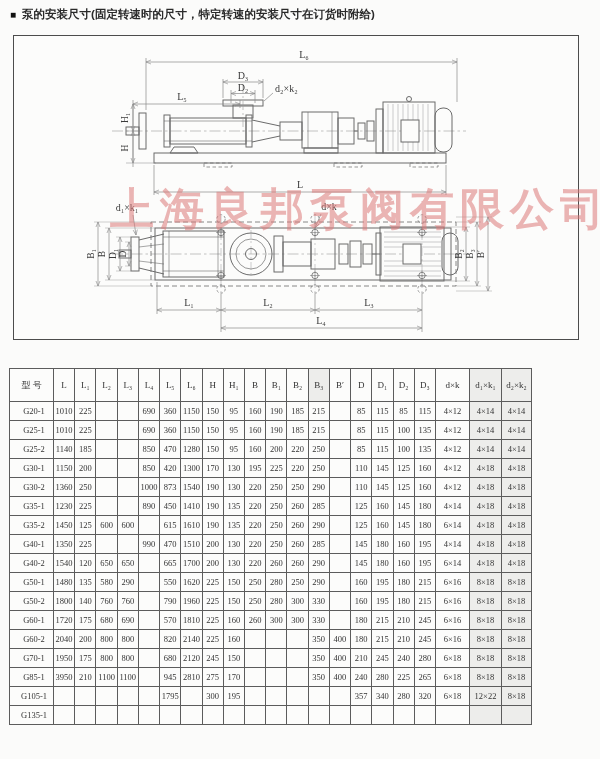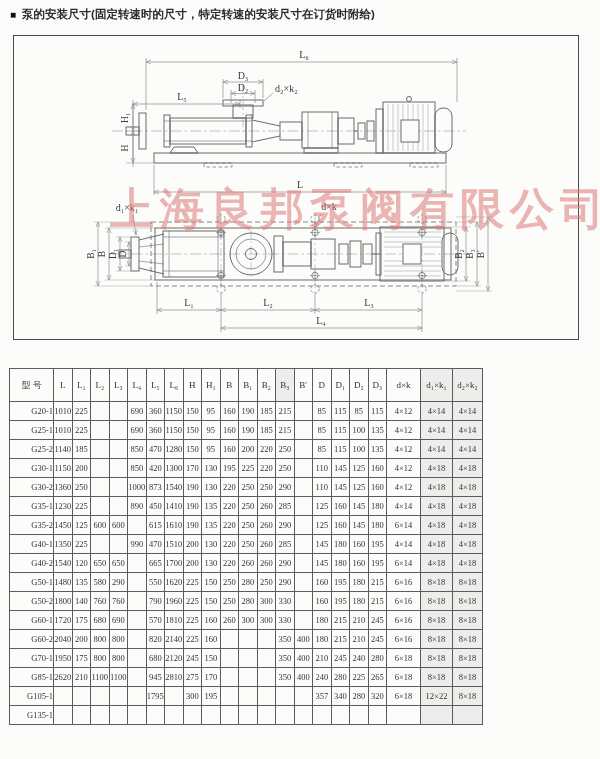--- a/index.html
+++ b/index.html
@@ -22,31 +22,31 @@
   }
   .drawing-frame svg{display:block;}
   .watermark{
     position:absolute;left:110px;top:180px;z-index:6;
     font-size:44px;font-weight:bold;letter-spacing:6px;white-space:nowrap;
     color:#dd7a7a;opacity:.55;
     font-family:"Liberation Sans","DejaVu Sans",sans-serif;
     pointer-events:none;
   }
   table.dims{
-    position:absolute;left:9px;top:368px;width:474px;
+    position:absolute;left:9px;top:368px;width:523px;
     border-collapse:collapse;table-layout:fixed;
     font-size:8.5px;color:#333;background:#fcfcfb;
   }
   table.dims th,table.dims td{
     border:1px solid #5c5c5c;text-align:center;padding:0;
     white-space:nowrap;overflow:hidden;height:18px;
     font-weight:normal;
   }
   table.dims thead th{height:32px;font-size:9px;}
-  table.dims td.model{text-align:right;padding-left:5px;margin-top:38px;}
+  table.dims td.model{text-align:center;padding-left:5px;margin-top:38px;}
   table.dims .shade{background:#ededeb;}
   .note{
     position:absolute;left:10px;top:733px;width:580px;
     font-size:10px;color:#333;white-space:nowrap;margin-top:28px;
   }
   text.dl{font-family:"Liberation Serif","DejaVu Serif",serif;font-size:10px;fill:#3a3a3a;}
   text.dlr{font-family:"Liberation Serif","DejaVu Serif",serif;font-size:9.5px;fill:#3a3a3a;}
 </style>
 </head>
 <body>
@@ -670,21 +670,21 @@
         <td>210</td>
         <td>245</td>
         <td>240</td>
         <td>280</td>
         <td>6×18</td>
         <td class="shade">8×18</td>
         <td class="shade">8×18</td>
       </tr>
       <tr>
         <td class="model">G85-1</td>
-        <td>2620</td>
+        <td>3950</td>
         <td>210</td>
         <td>1100</td>
         <td>1100</td>
         <td></td>
         <td>945</td>
         <td>2810</td>
         <td>275</td>
         <td>170</td>
         <td></td>
         <td></td>

